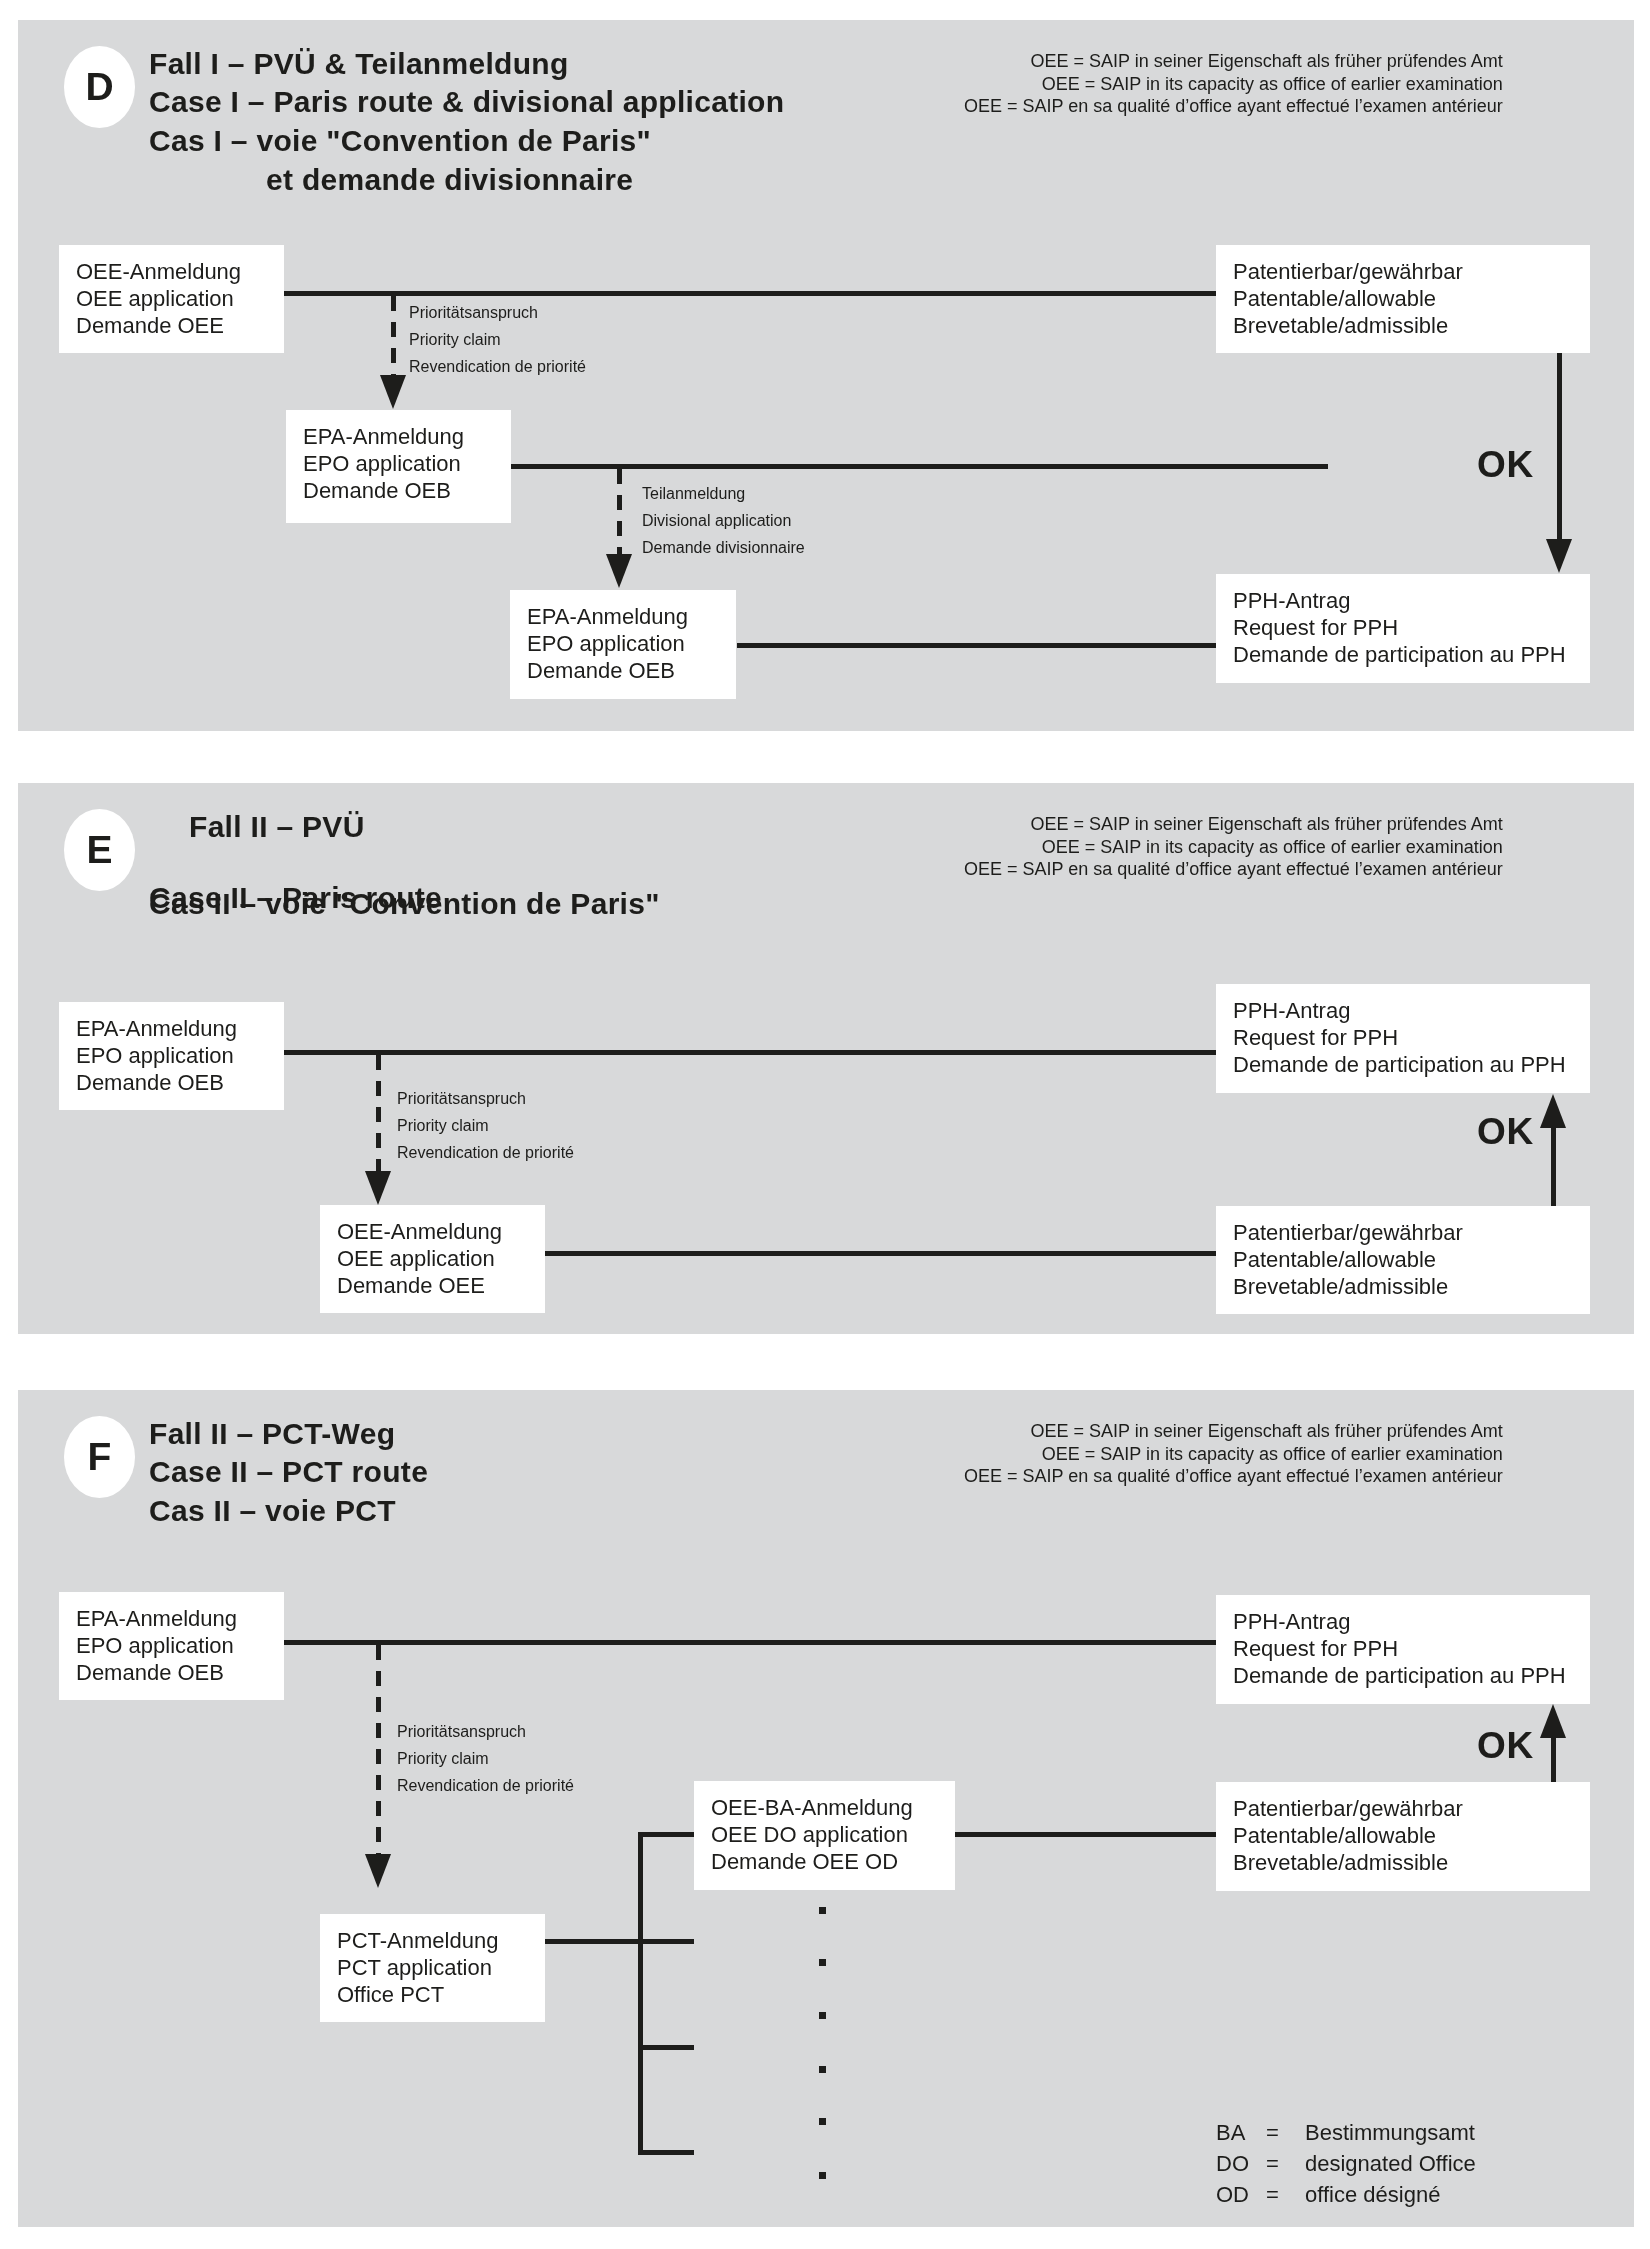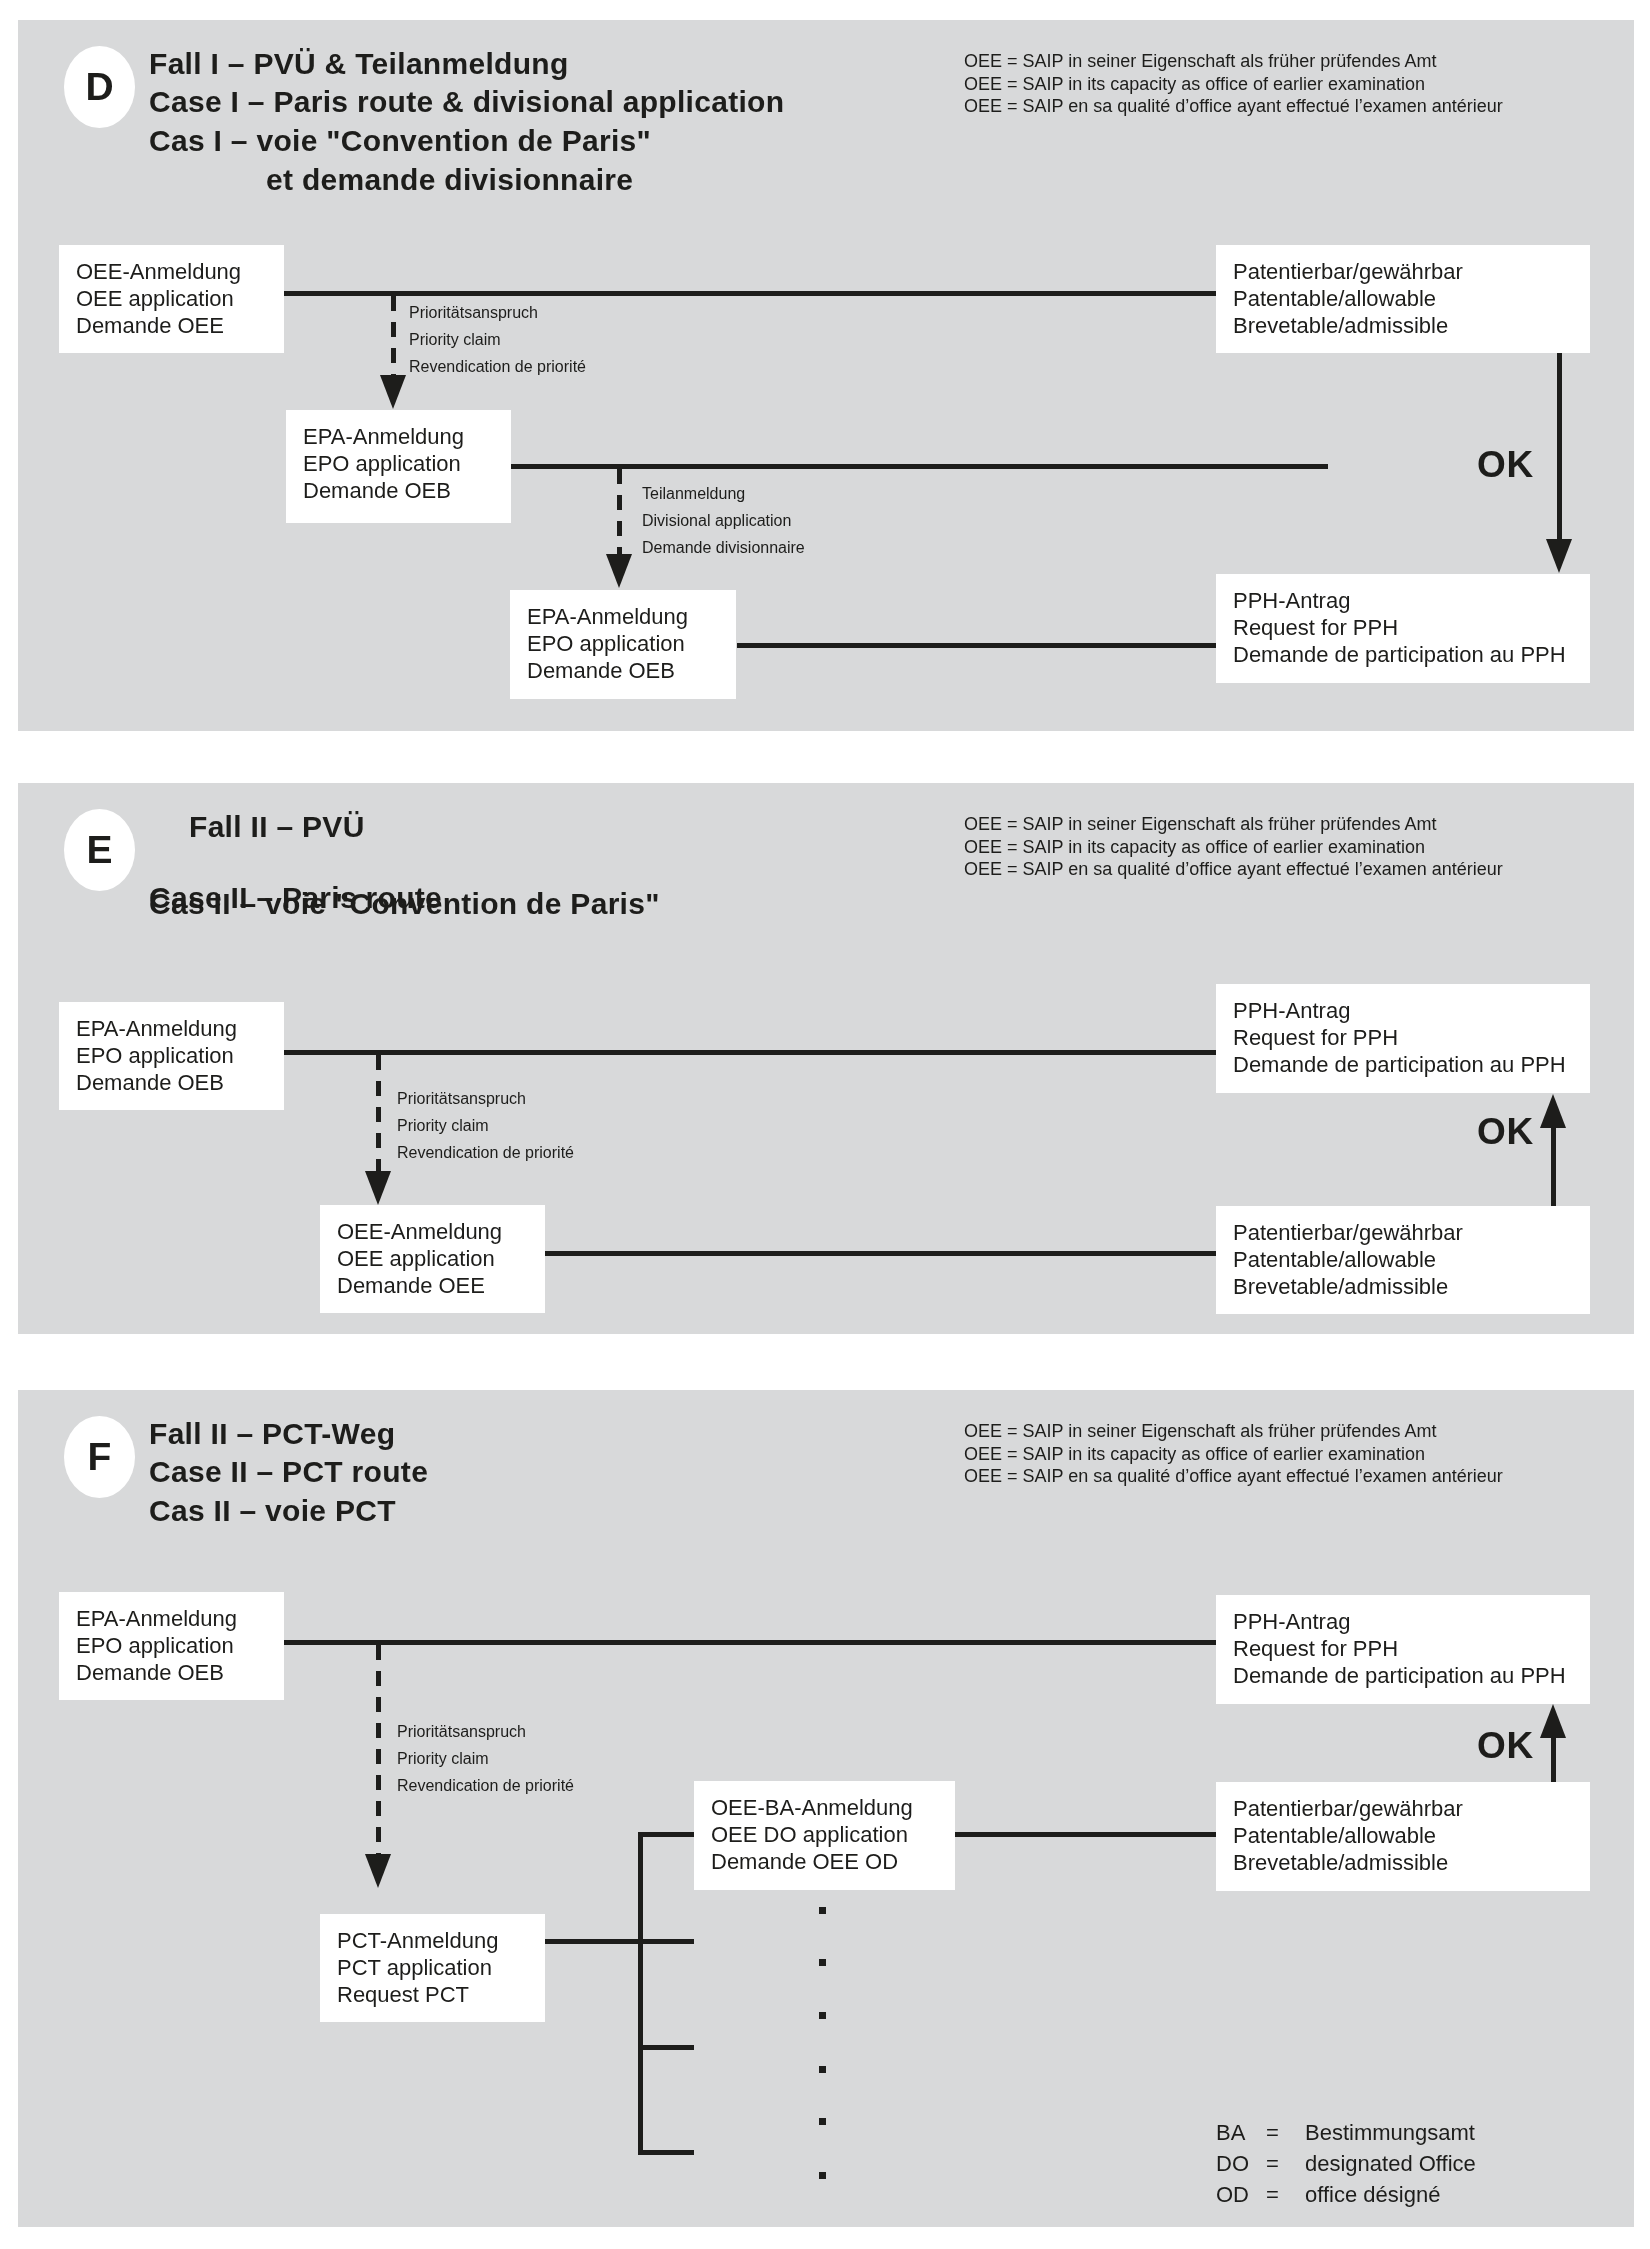--- a/index.html
+++ b/index.html
@@ -2,21 +2,21 @@
 <html style="font-size:13px"><head>
 <meta charset="utf-8">
 <style>
   html,body{margin:0;padding:0;background:#ffffff;}
   .page{position:relative;width:1650px;height:2250px;background:#ffffff;
         font-family:"Liberation Sans",sans-serif;color:#1d1d1b;overflow:hidden;}
   .panel{position:absolute;left:17.7px;width:1616px;background:#d8d9da;}
   .badge{position:absolute;width:71px;height:82px;background:#ffffff;border-radius:50%;
          text-align:center;line-height:82px;font-size:39px;font-weight:bold;}
   .ttl{position:absolute;font-size:30px;font-weight:bold;letter-spacing:0.3px;white-space:nowrap;}
-  .lgd{position:absolute;font-size:18px;line-height:22.5px;white-space:nowrap;}
+  .lgd{position:absolute;font-size:18px;line-height:22.5px;white-space:nowrap;text-align:right;}
   .node{position:absolute;background:#ffffff;box-sizing:border-box;padding:13px 0 0 17px;
         font-size:22px;line-height:27px;white-space:nowrap;}
   .lbl{position:absolute;font-size:16px;line-height:27px;white-space:nowrap;}
   .hline{position:absolute;height:4.8px;background:#1d1d1b;}
   .vline{position:absolute;width:4.8px;background:#1d1d1b;}
   .vdash{position:absolute;width:4.8px;
          background:repeating-linear-gradient(to bottom,#1d1d1b 0 15.3px,transparent 15.3px 26px);}
   .tri-down{position:absolute;width:0;height:0;border-left:13.7px solid transparent;
             border-right:13.7px solid transparent;border-top:34px solid #1d1d1b;}
   .tri-up{position:absolute;width:0;height:0;border-left:13.7px solid transparent;
@@ -175,21 +175,21 @@
     <div>Demande OEB</div>
   </div>
   <div class="node" style="left:1216px;top:1595px;width:374px;height:109px;">
     <div>PPH-Antrag</div>
     <div>Request for PPH</div>
     <div>Demande de participation au PPH</div>
   </div>
   <div class="node" style="left:320px;top:1890px;width:225px;height:108px;margin-top:24px;">
     <div>PCT-Anmeldung</div>
     <div>PCT application</div>
-    <div>Request PCT</div>
+    <div>Office PCT</div>
   </div>
   <div class="node" style="left:694px;top:1781px;width:261px;height:109px;">
     <div>OEE-BA-Anmeldung</div>
     <div>OEE DO application</div>
     <div>Demande OEE OD</div>
   </div>
   <div class="node" style="left:1216px;top:1782px;width:374px;height:109px;">
     <div>Patentierbar/gewährbar</div>
     <div>Patentable/allowable</div>
     <div>Brevetable/admissible</div>

